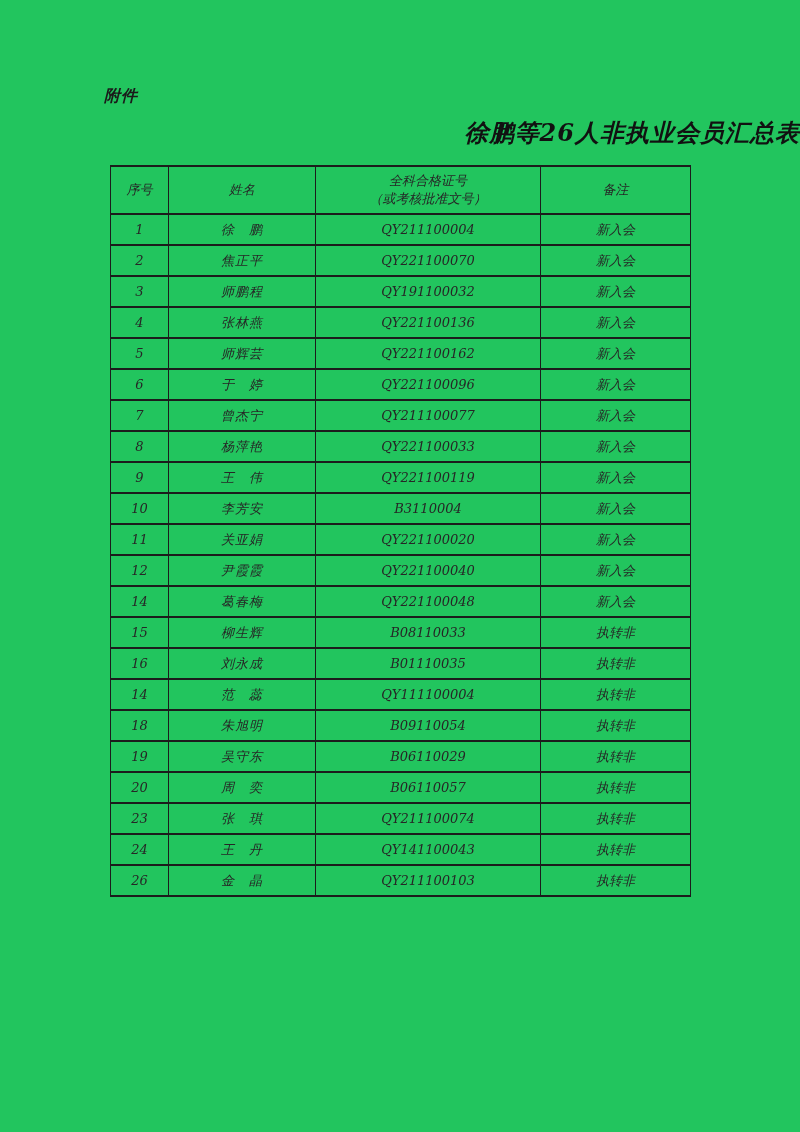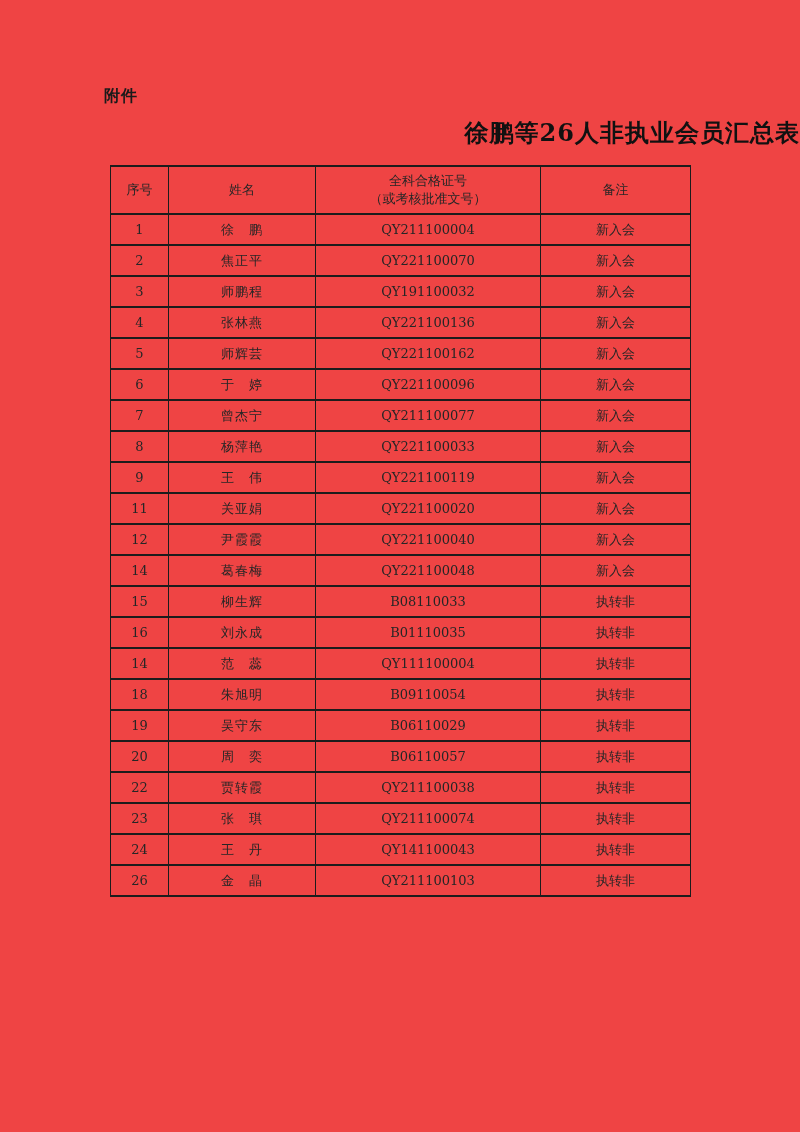--- a/index.html
+++ b/index.html
@@ -7,21 +7,22 @@
   body {
     width: 800px;
     height: 1132px;
     position: relative;
     font-family: "DejaVu Serif", "Liberation Serif", serif;
     color: #1f1f1f;
   }
   .page {
     position: absolute;
     inset: 0;
-    background: #ef4444;
+    background: #22c55e;
+    font-style: italic;
   }
   .attachment-label {
     position: absolute;
     left: 104px;
     top: 86px;
     font-size: 16px;
     font-weight: 700;
     letter-spacing: 1px;
     color: #1a1a1a;
   }
@@ -148,20 +149,26 @@
     <td class="cell-cert">QY221100033</td>
     <td class="cell-remark">新入会</td>
   </tr>
         <tr>
     <td class="cell-index">9</td>
     <td class="cell-name">王　伟</td>
     <td class="cell-cert">QY221100119</td>
     <td class="cell-remark">新入会</td>
   </tr>
         <tr>
+    <td class="cell-index">10</td>
+    <td class="cell-name">李芳安</td>
+    <td class="cell-cert">B3110004</td>
+    <td class="cell-remark">新入会</td>
+  </tr>
+        <tr>
     <td class="cell-index">11</td>
     <td class="cell-name">关亚娟</td>
     <td class="cell-cert">QY221100020</td>
     <td class="cell-remark">新入会</td>
   </tr>
         <tr>
     <td class="cell-index">12</td>
     <td class="cell-name">尹霞霞</td>
     <td class="cell-cert">QY221100040</td>
     <td class="cell-remark">新入会</td>
@@ -202,26 +209,20 @@
     <td class="cell-cert">B06110029</td>
     <td class="cell-remark">执转非</td>
   </tr>
         <tr>
     <td class="cell-index">20</td>
     <td class="cell-name">周　奕</td>
     <td class="cell-cert">B06110057</td>
     <td class="cell-remark">执转非</td>
   </tr>
         <tr>
-    <td class="cell-index">22</td>
-    <td class="cell-name">贾转霞</td>
-    <td class="cell-cert">QY211100038</td>
-    <td class="cell-remark">执转非</td>
-  </tr>
-        <tr>
     <td class="cell-index">23</td>
     <td class="cell-name">张　琪</td>
     <td class="cell-cert">QY211100074</td>
     <td class="cell-remark">执转非</td>
   </tr>
         <tr>
     <td class="cell-index">24</td>
     <td class="cell-name">王　丹</td>
     <td class="cell-cert">QY141100043</td>
     <td class="cell-remark">执转非</td>

